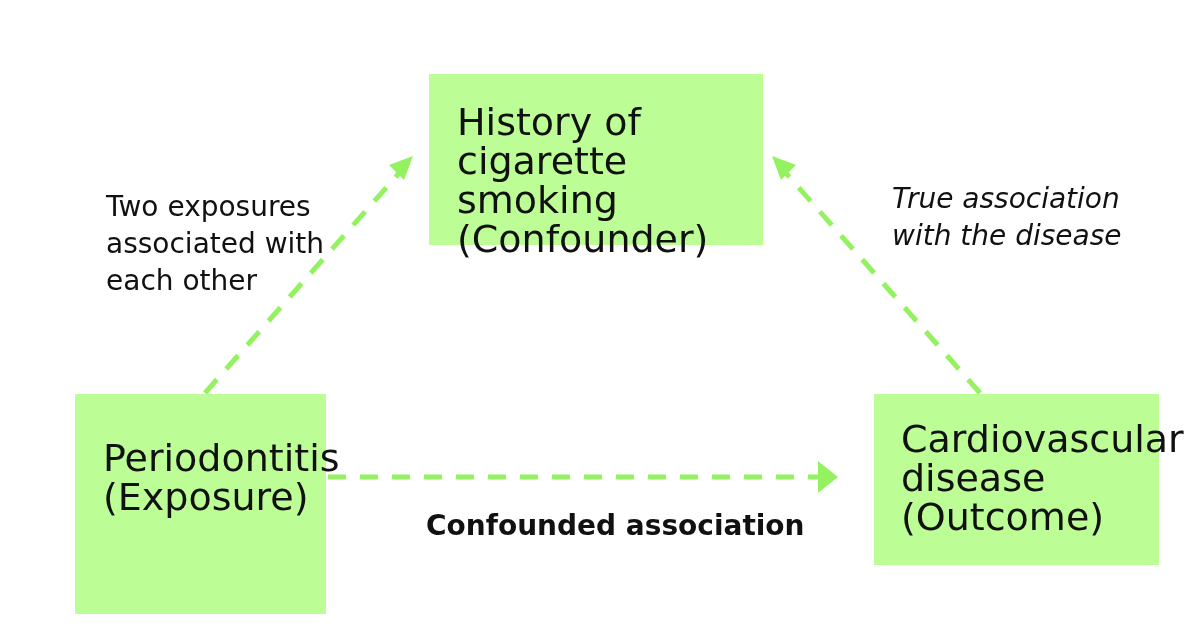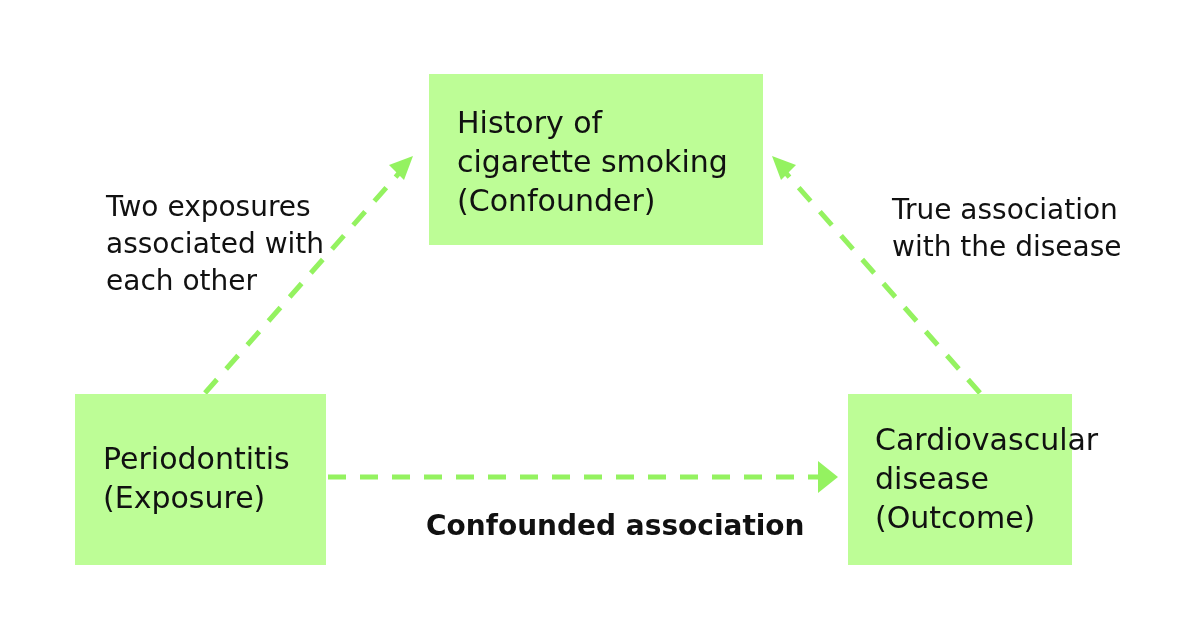--- a/index.html
+++ b/index.html
@@ -1,19 +1,19 @@
 <!DOCTYPE html>
 <html><head>
 <meta charset="utf-8">
 <style>
   html, body { margin:0; padding:0; background:#ffffff; }
   body { width:1196px; height:639px; position:relative; overflow:hidden;
          font-family:"DejaVu Sans","Liberation Sans",sans-serif; color:#111; }
   .box { position:absolute; background:#bdfd96; box-sizing:border-box; }
-  .box .t { position:absolute; font-size:30px; line-height:39px; white-space:pre-line; }
+  .box .t { position:absolute; font-size:38px; line-height:39px; white-space:pre-line; }
   .lbl { position:absolute; font-size:28px; line-height:37px; white-space:pre-line; color:#111;margin-left:16px; }
   svg.arrows { position:absolute; left:0; top:0; }
 </style>
 </head>
 <body>
 
 <svg class="arrows" width="1196" height="639">
   <g stroke="#94f260" stroke-width="5" stroke-dasharray="18,14" fill="none">
     <line x1="205" y1="393" x2="400" y2="172"></line>
     <line x1="980" y1="393" x2="785" y2="172"></line>
@@ -25,29 +25,29 @@
     <polygon points="838,477 818,461 818,493"></polygon>
   </g>
 </svg>
 
 <div class="box" style="left:429px;top:74px;width:334px;height:171px;">
   <div class="t" style="left:28px;top:29px;">History of
 cigarette smoking
 (Confounder)</div>
 </div>
 
-<div class="box" style="left:75px;top:394px;width:251px;height:171px;">
+<div class="box" style="left:75px;top:394px;width:251px;height:220px;">
   <div class="t" style="left:28px;top:45px;">Periodontitis
 (Exposure)</div>
 </div>
 
-<div class="box" style="left:848px;top:394px;width:224px;height:171px;">
+<div class="box" style="left:874px;top:394px;width:285px;height:171px;">
   <div class="t" style="left:27px;top:26px;">Cardiovascular
 disease
 (Outcome)</div>
 </div>
 
 <div class="lbl" style="left:90px;top:188px;">Two exposures
 associated with
 each other</div>
-<div class="lbl" style="left:876px;top:191px;">True association
+<div class="lbl" style="left:876px;top:180px;font-style:italic;">True association
 with the disease</div>
 <div class="lbl" style="left:410px;top:507px;font-weight:bold;">Confounded association</div>
 
 </body></html>

